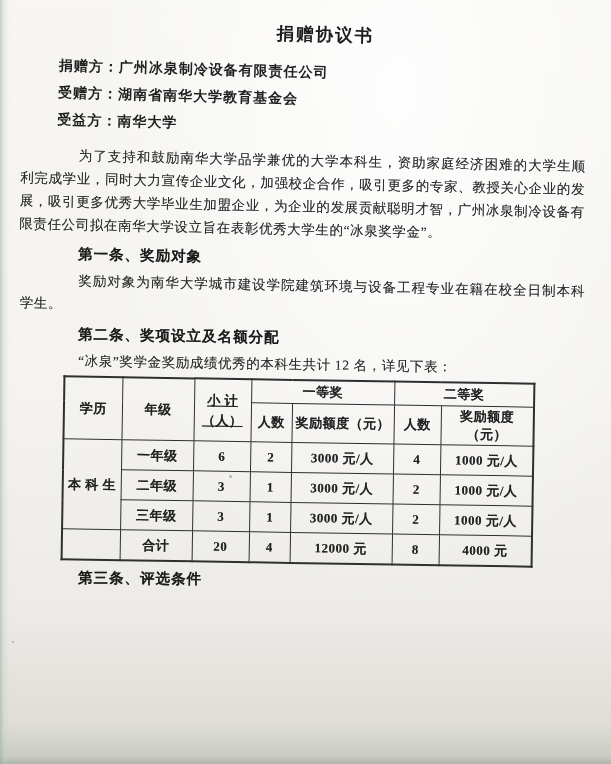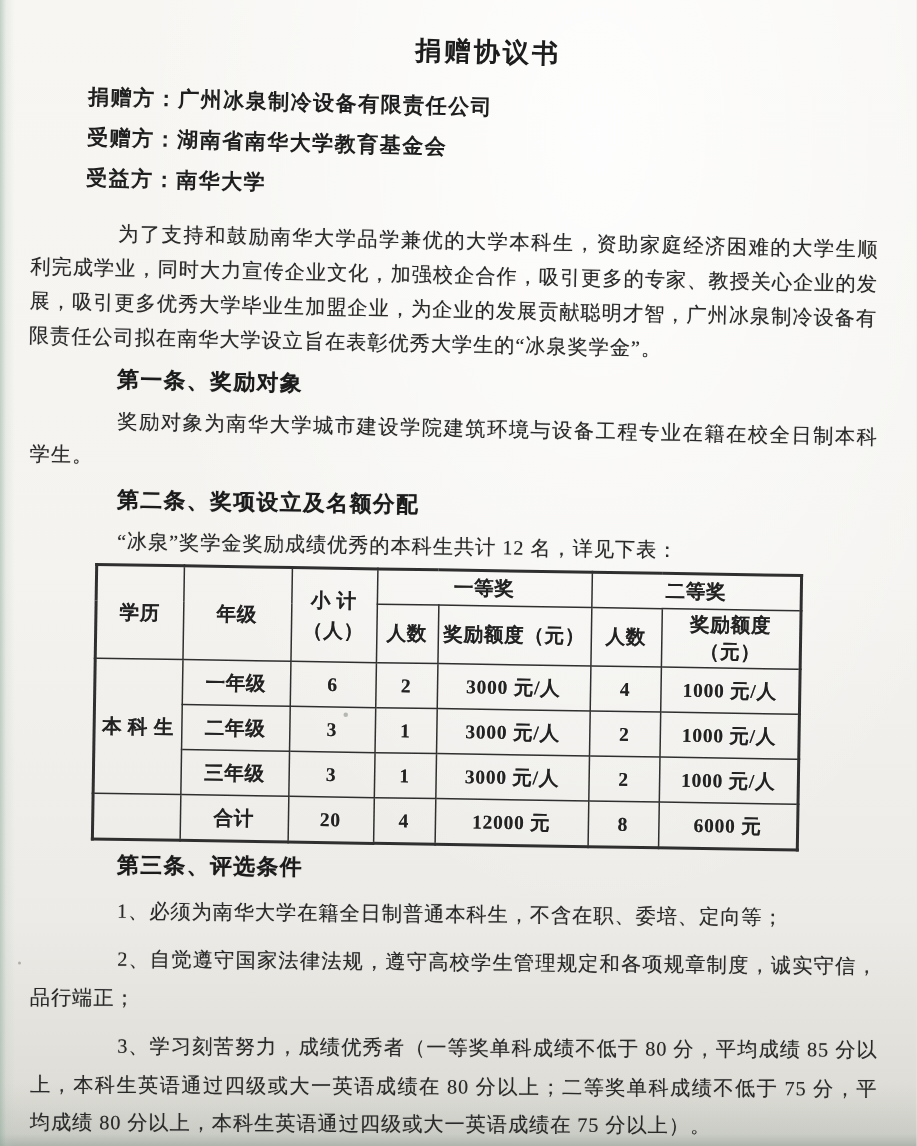--- a/index.html
+++ b/index.html
@@ -60,21 +60,21 @@
   .col-degree{width:58px;}
   .col-grade{width:72px;}
   .col-subtotal{width:57px;}
   .col-count1{width:41px;}
   .col-amount1{width:102px;}
   .col-count2{width:47px;}
   .col-amount2{width:93px;}
   .hr1 td{height:20px;}
   .hr2 td{height:24px;}
   .dr td{height:27px;}
-  .subtotal-head div{line-height:20px;}
+  .subtotal-head div{line-height:20px;text-decoration:underline;}
   .degree-cell{text-align:left;padding-left:9px;line-height:24px;letter-spacing:2px;}
   .items .para{margin-top:6px;line-height:25.5px;}
   .speck{position:absolute;border-radius:50%;background:rgba(70,75,70,0.35);}
 </style>
 </head>
 <body>
 
 <div class="photo">
   <div class="page">
 
@@ -152,31 +152,25 @@
           <td>2</td>
           <td>1000 元/人</td>
         </tr>
         <tr class="dr">
           <td></td>
           <td>合计</td>
           <td>20</td>
           <td>4</td>
           <td>12000 元</td>
           <td>8</td>
-          <td>6000 元</td>
+          <td>4000 元</td>
         </tr>
       </tbody>
     </table>
 
     <h2 class="heading tilt-d" style="margin-top:5px;">第三条、评选条件</h2>
 
-    <div class="items">
-      <p class="para indent tilt-d">1、必须为南华大学在籍全日制普通本科生，不含在职、委培、定向等；</p>
-      <p class="para indent tilt-d">2、自觉遵守国家法律法规，遵守高校学生管理规定和各项规章制度，诚实守信，品行端正；</p>
-      <p class="para indent tilt-e">3、学习刻苦努力，成绩优秀者（一等奖单科成绩不低于 80 分，平均成绩 85 分以上，本科生英语通过四级或大一英语成绩在 80 分以上；二等奖单科成绩不低于 75 分，平均成绩 80 分以上，本科生英语通过四级或大一英语成绩在 75 分以上）。</p>
-
-    </div>
 
   </div>
 
   <div class="speck" style="left:229px;top:475px;width:3px;height:3px;"></div>
   <div class="speck" style="left:12px;top:641px;width:2px;height:2px;"></div>
 </div>
 
 </body></html>

